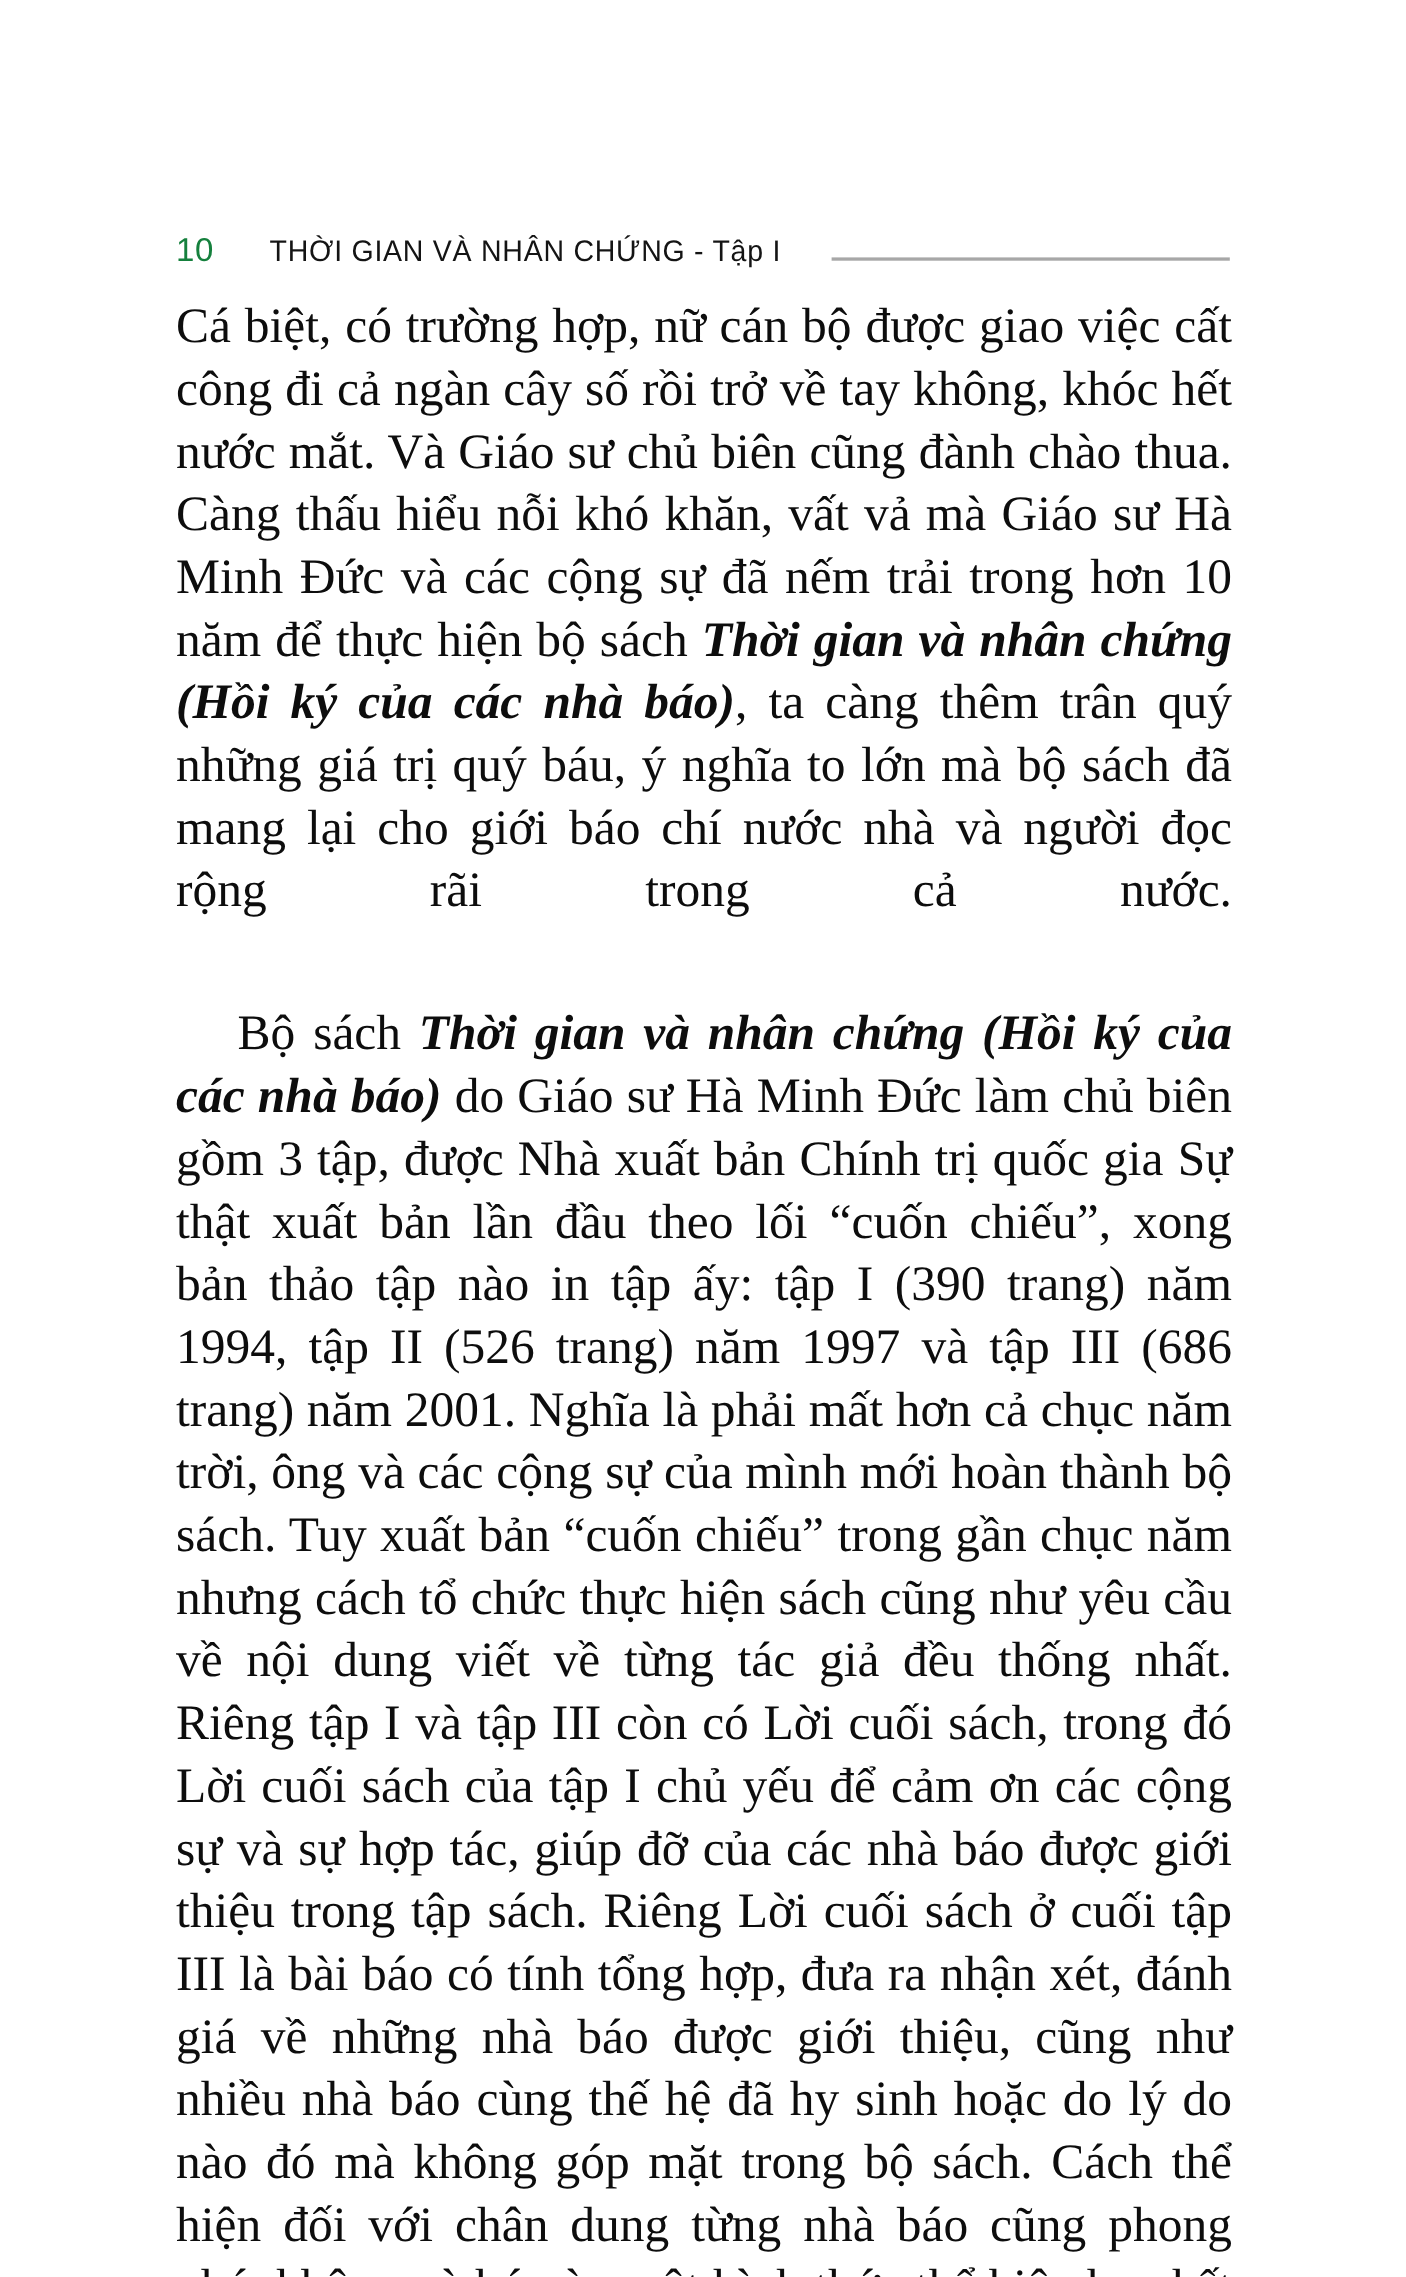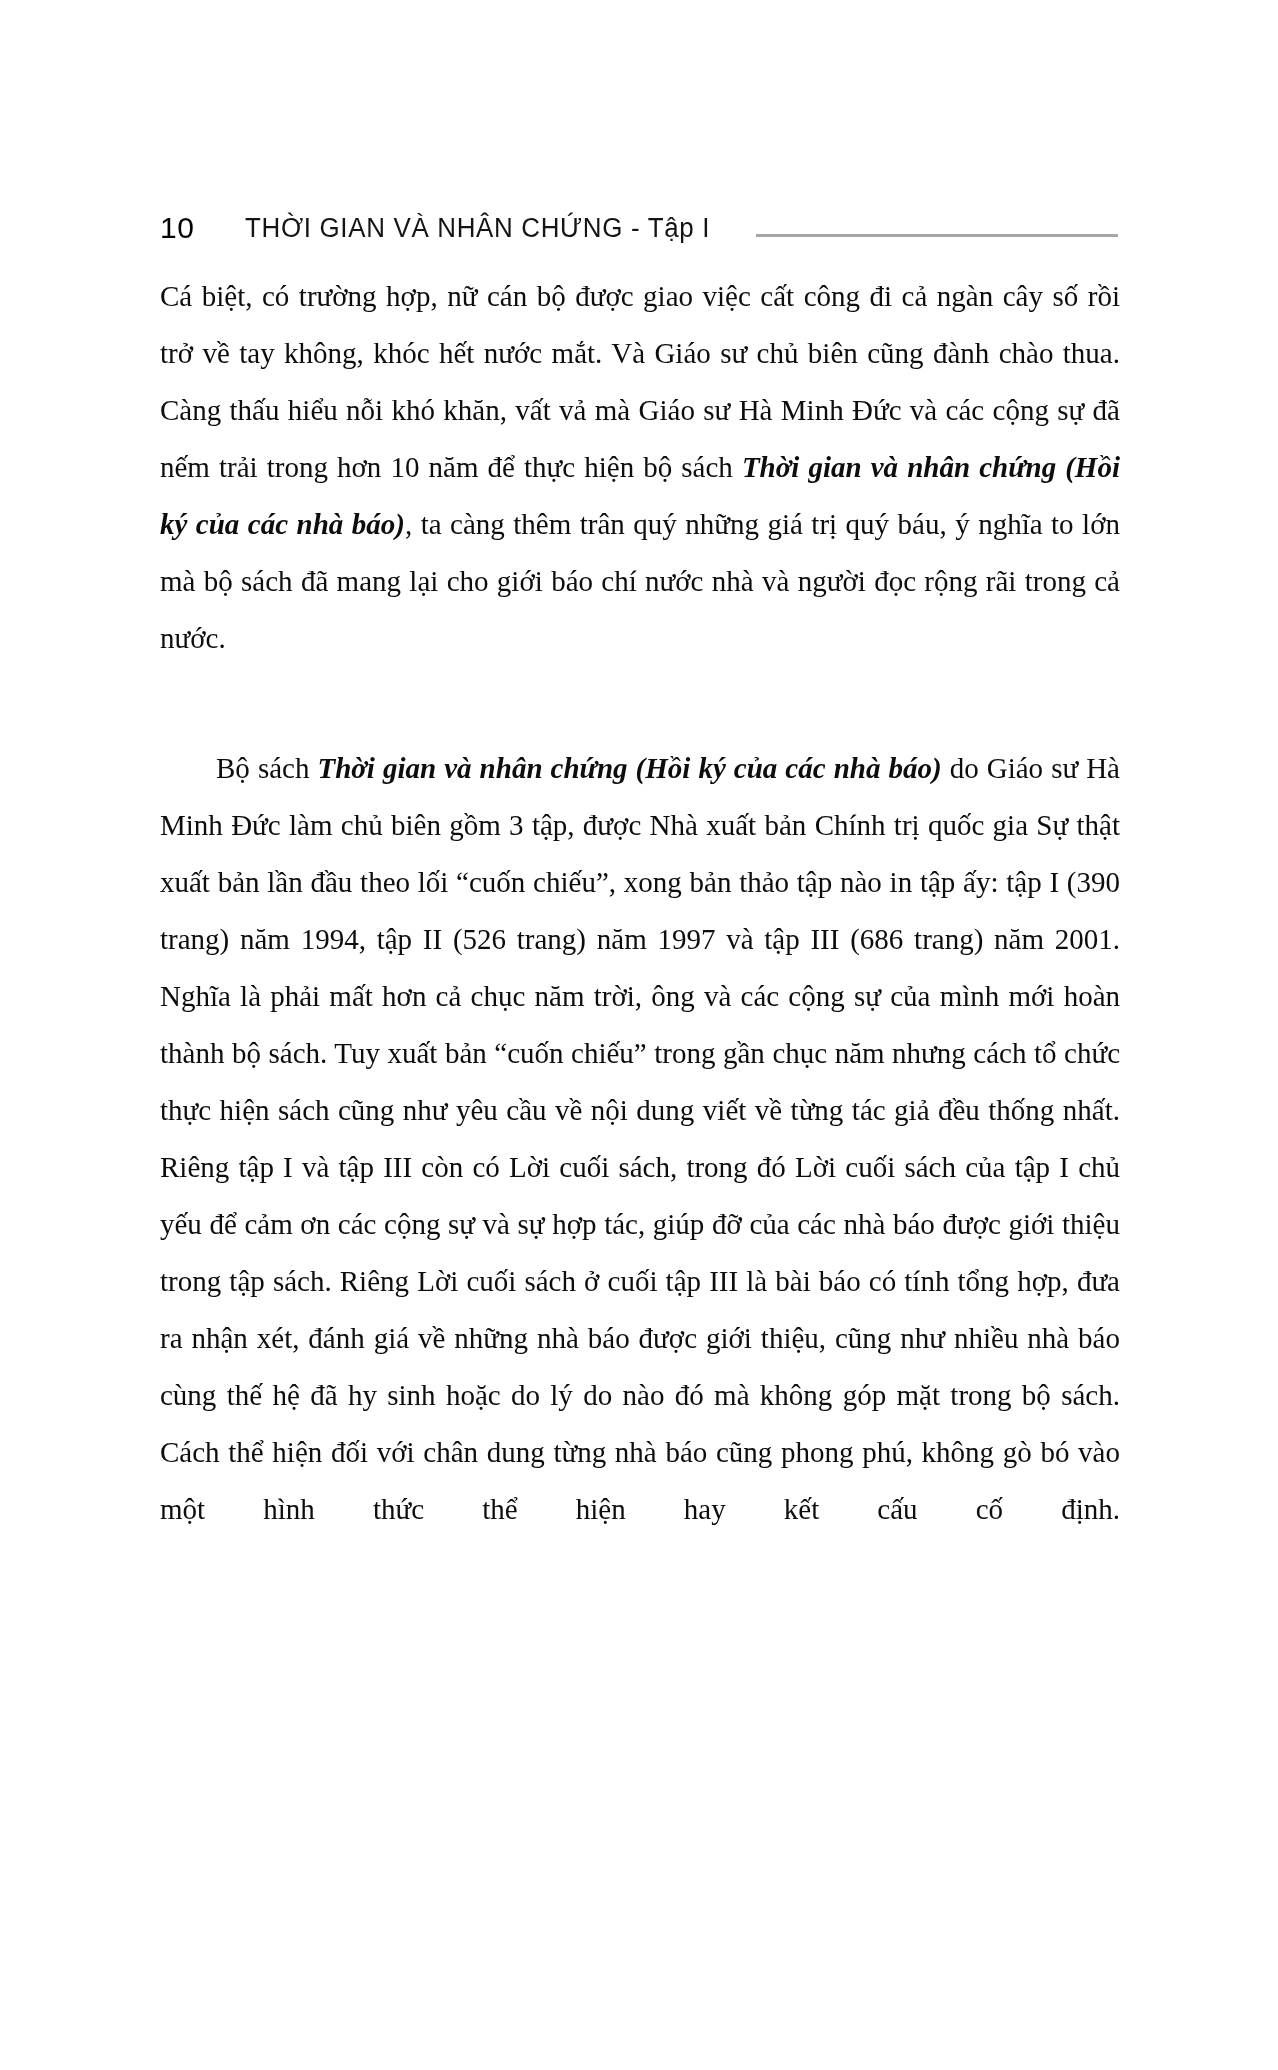--- a/index.html
+++ b/index.html
@@ -28,21 +28,21 @@
     display: flex;
     align-items: center;
     gap: 0;
   }
 
   .folio {
     font-family: "Liberation Sans", sans-serif;
     font-weight: 300;
     font-size: 30px;
     letter-spacing: 0.5px;
-    color: #000000;
+    color: #15803d;
     line-height: 1;
     flex: 0 0 auto;
     white-space: nowrap;
   }
 
   .running-title {
     font-family: "Liberation Sans", sans-serif;
     font-weight: 300;
     font-size: 27px;
     letter-spacing: 0.7px;
@@ -66,21 +66,21 @@
   
   .body-text {
     position: absolute;
     left: 160px;
     top: 268px;
     width: 960px;
   }
 
   .para {
     font-family: "Liberation Serif", "DejaVu Serif", serif;
-    font-size: 29px;
+    font-size: 45px;
     line-height: 57px;
     color: #0d0d0d;
     text-align: justify;
     text-justify: inter-word;
     margin: 0;
     hyphens: none;
     word-spacing: 0.2px;
   }
 
   .para.indent {

